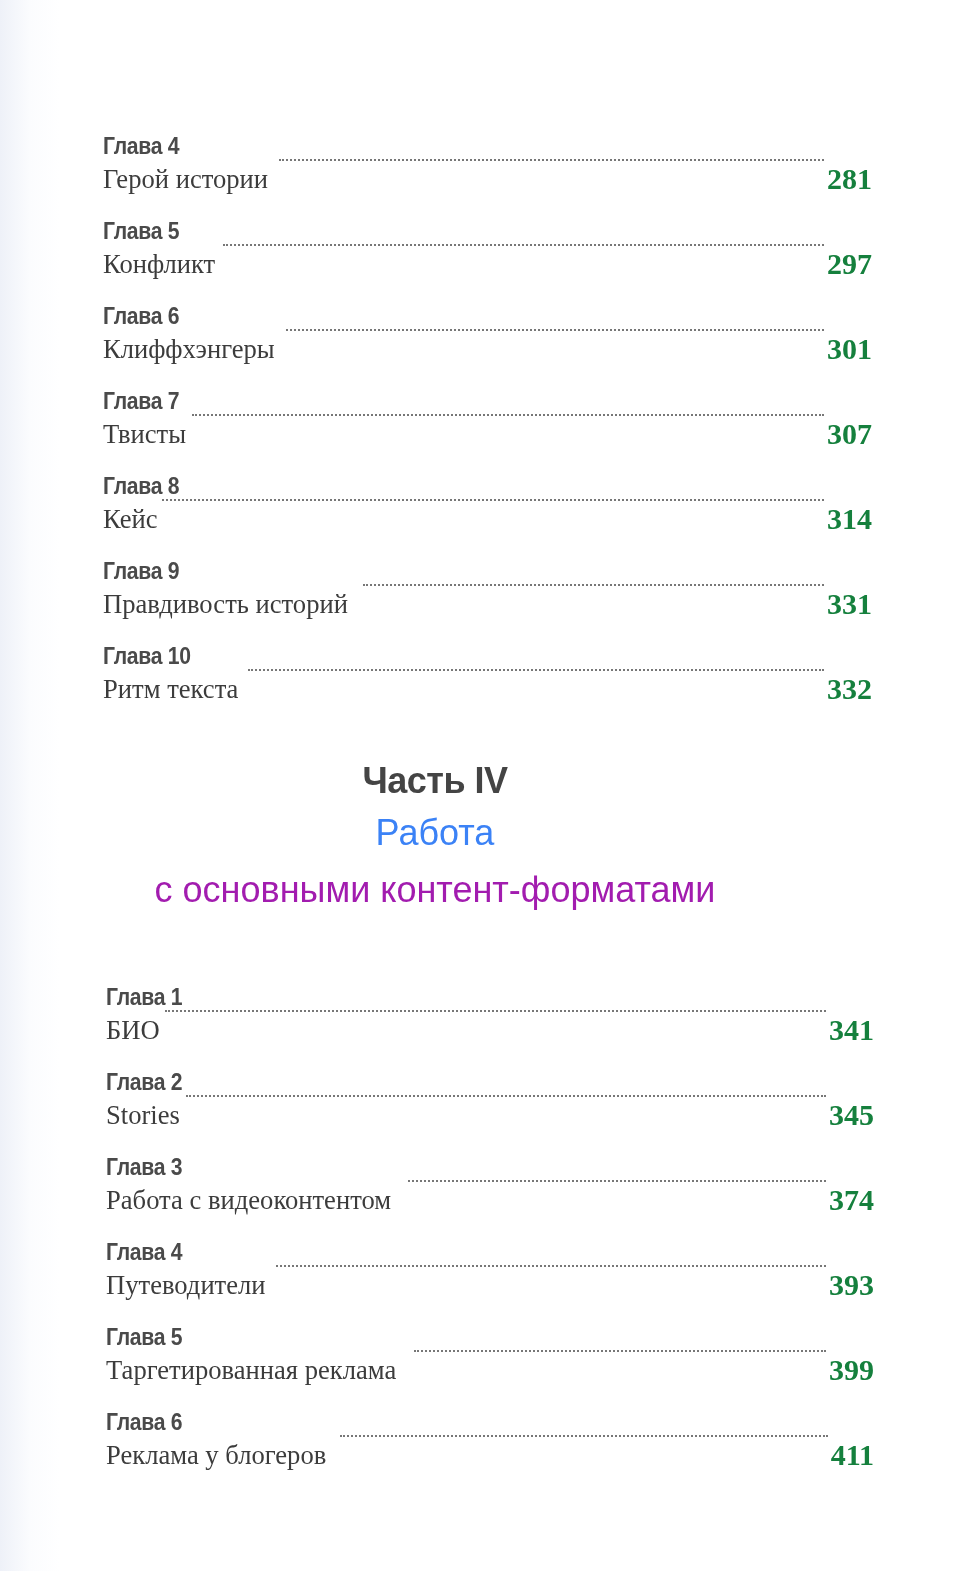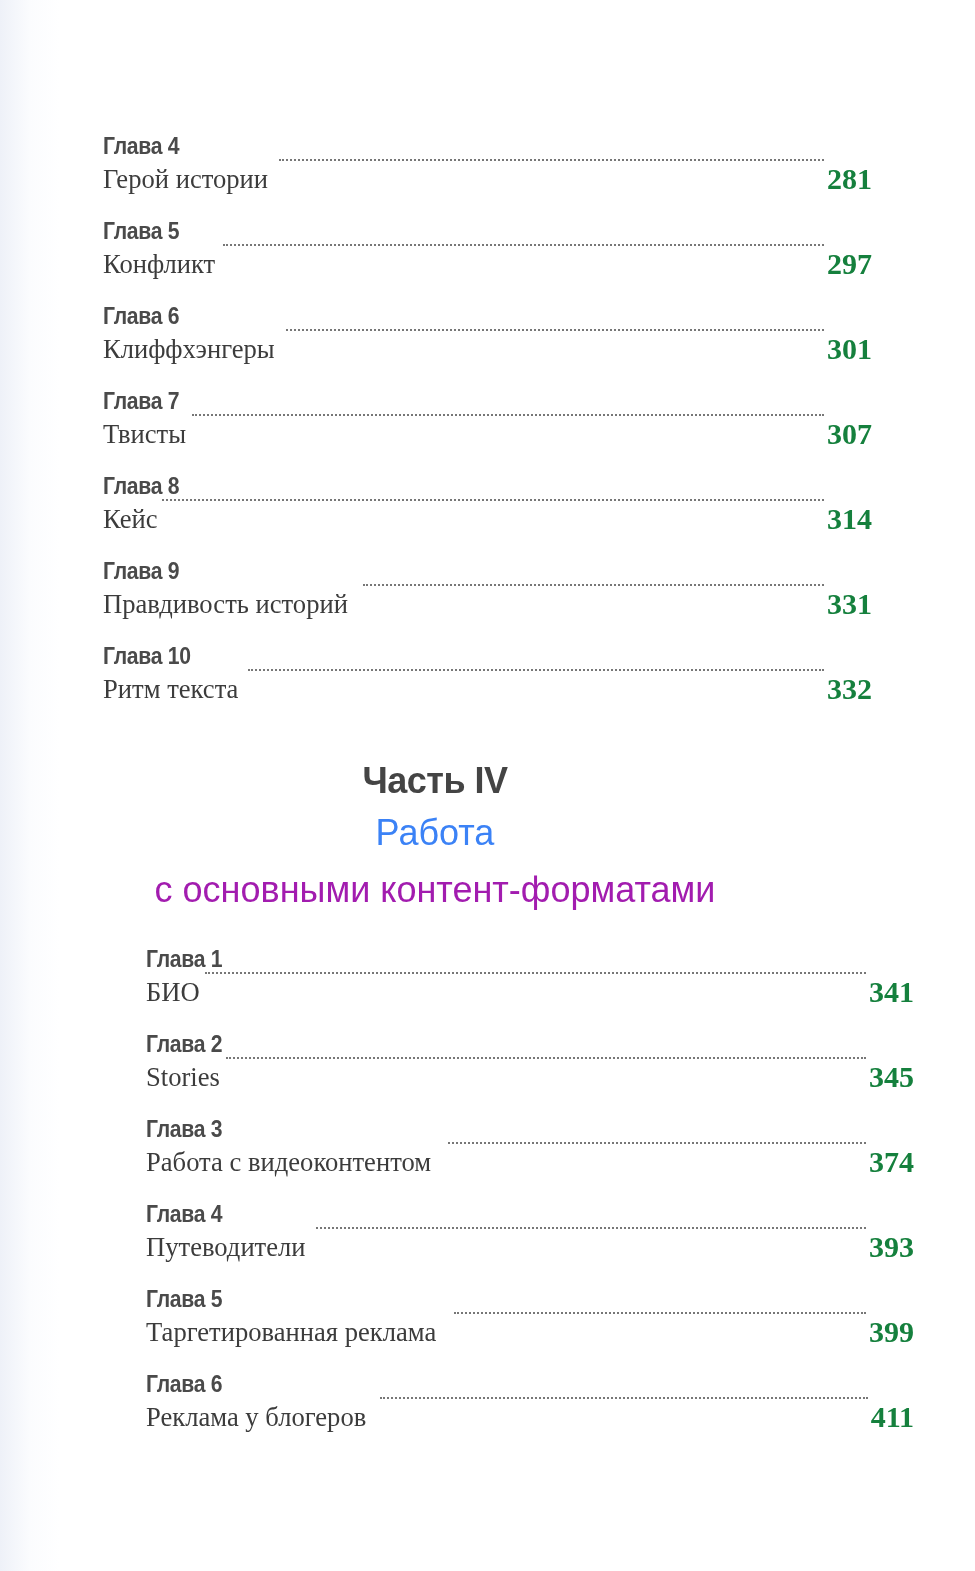--- a/index.html
+++ b/index.html
@@ -161,21 +161,21 @@
         <span class="leader"></span>
         <span class="page-num">332</span>
       </div>
     </div>
   </div>
 
   <div class="part-heading part-number">Часть IV</div>
   <div class="part-heading part-title-line1">Работа</div>
   <div class="part-heading part-title-line2">с основными контент-форматами</div>
 
-  <div class="toc-block bottom" style="top:946px;margin-left:40px;">
+  <div class="toc-block bottom" style="top:984px;">
     <div class="entry">
       <div class="chapter-label">Глава 1</div>
       <div class="title-row">
         <span class="chapter-title">БИО</span>
         <span class="leader"></span>
         <span class="page-num">341</span>
       </div>
     </div>
     <div class="entry">
       <div class="chapter-label">Глава 2</div>

